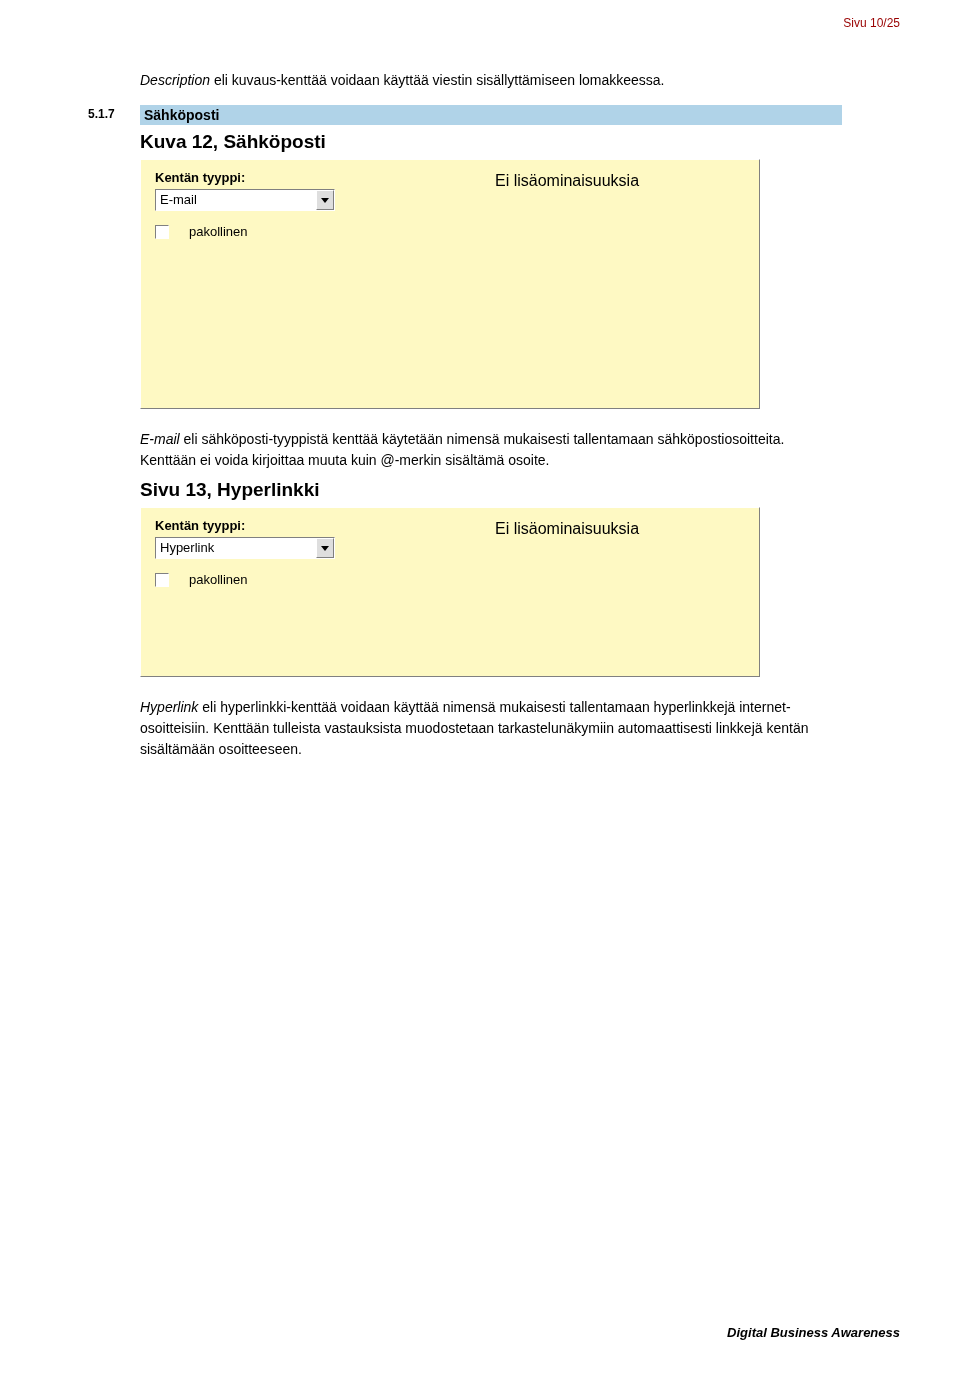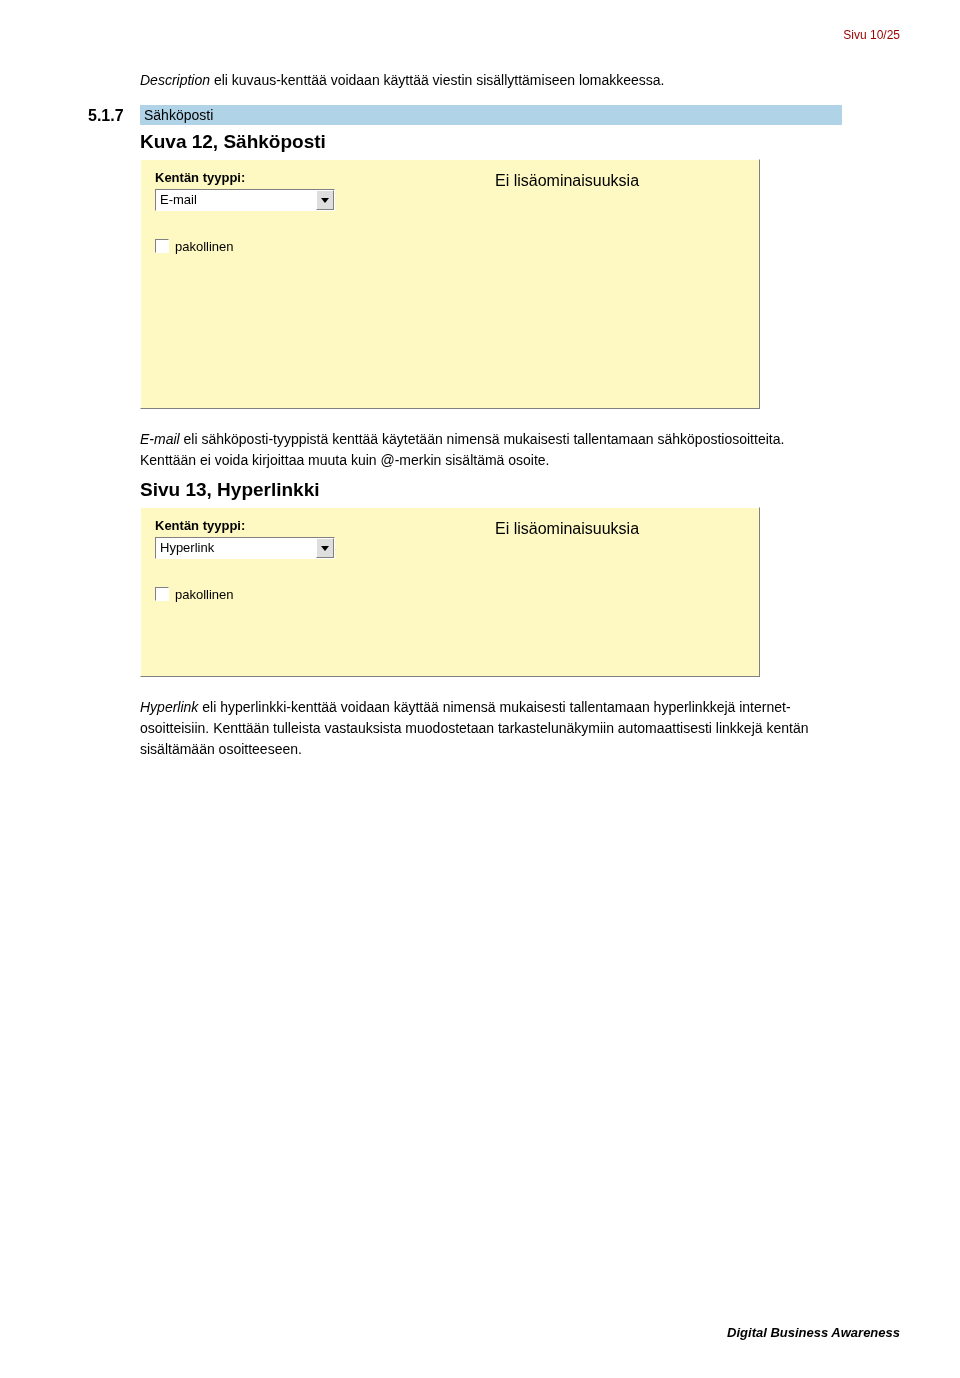--- a/index.html
+++ b/index.html
@@ -6,21 +6,21 @@
   body {
     width: 960px;
     height: 1378px;
     background: #ffffff;
     font-family: Verdana, Arial, sans-serif;
     position: relative;
     color: #000;
   }
   .page-number {
     position: absolute;
-    top: 28px;
+    top: 16px;
     right: 60px;
     font-size: 12px;
     color: #990000;
   }
   .content {
     padding: 70px 118px 0 140px;
   }
   .body-text {
     font-size: 14px;
     line-height: 1.5;
@@ -29,29 +29,29 @@
   .body-text .italic {
     font-style: italic;
   }
   .section-heading-row {
     display: flex;
     align-items: stretch;
     margin: 14px 0 4px -52px;
   }
   .section-number {
     width: 52px;
-    font-size: 16px;
+    font-size: 12px;
     font-weight: bold;
     padding-top: 2px;
   }
   .section-title {
     flex: 1;
     background: #b0d3e8;
     font-size: 14px;
-    font-weight: normal;
+    font-weight: bold;
     padding: 2px 4px;
   }
   .caption {
     font-size: 19px;
     font-weight: bold;
     margin: 6px 0 6px 0;
   }
   .form-panel {
     width: 620px;
     background: #fef9c3;
@@ -107,22 +107,23 @@
     justify-content: center;
   }
   .chevron-down {
     width: 0; height: 0;
     border-left: 4px solid transparent;
     border-right: 4px solid transparent;
     border-top: 5px solid #000;
   }
   .checkbox-row {
     display: flex;
-    gap: 6px;
-    margin-top: 28px;
+    align-items: center;
+    gap: 20px;
+    margin-top: 13px;
   }
   .checkbox-box {
     width: 14px; height: 14px;
     background: #fff;
     border-top: 1px solid #808080;
     border-left: 1px solid #808080;
     border-right: 1px solid #ffffff;
     border-bottom: 1px solid #ffffff;
   }
   .checkbox-label { font-size: 13px; }

